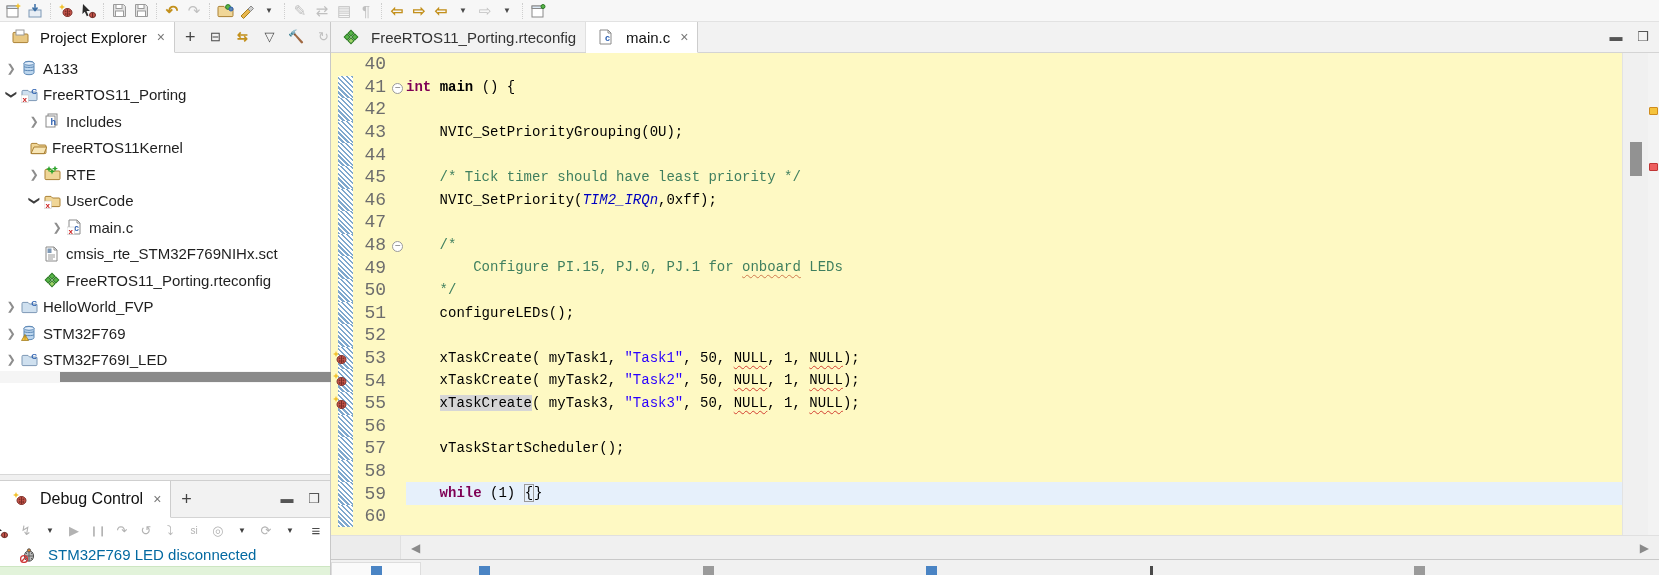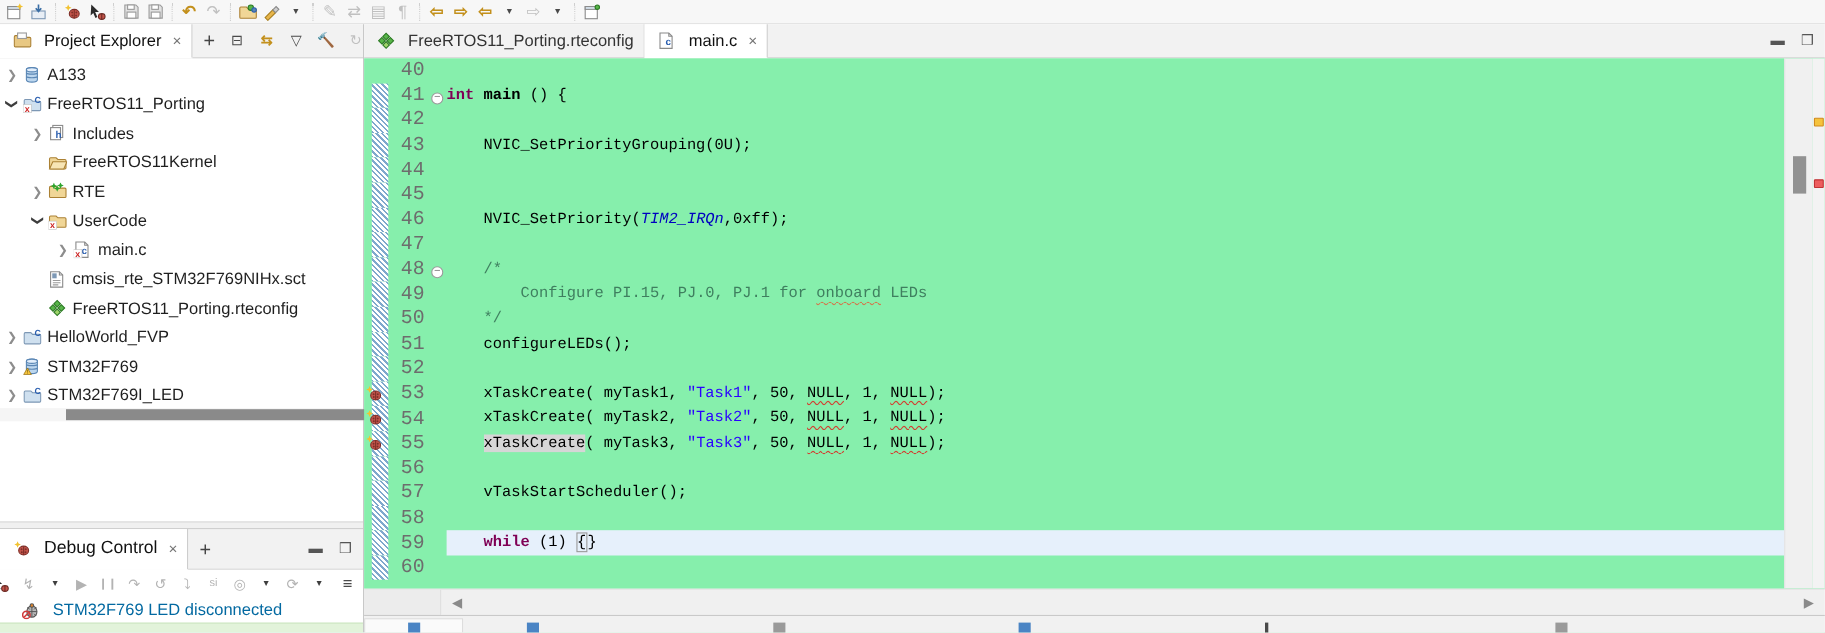--- a/index.html
+++ b/index.html
@@ -56,21 +56,21 @@
     gap:8px; padding-right:4px; background:#ffffff; }
   .dc-ic { height:18px; min-width:16px; display:flex; align-items:center; justify-content:center;
     color:#b3b3b3; font-size:13px; }
   .dc-ic.dark { color:#3e3e3e; }
   #dc-item { height:23px; display:flex; align-items:center; gap:6px; padding-left:17px;
     font-size:15px; color:#0369a1; }
   #green-strip { height:9px; background:#e2f3da; border-top:1px solid #cde6c2; margin-top:auto; }
 
   
   #ed-tabbar { height:31px; }
-  #ed-main { flex:1; position:relative; overflow:hidden; background:#86efac; }
+  #ed-main { flex:1; position:relative; overflow:hidden; background:#fef9c3; }
   #code-scroll { position:absolute; left:0; top:0; right:26px; bottom:0; overflow:hidden; }
   .crow { display:flex; height:22.6px; align-items:center; font-family:"Liberation Mono", monospace; }
   .crow.current .fold, .crow.current .codeline { background:#e6f0fb; }
   .ann { width:15px; align-self:stretch; position:relative; flex:none; margin-left:7px; }
   .ann.hatch { background:repeating-linear-gradient(45deg,#7fa8cd 0 1.5px,#ffffff 1.5px 3.5px); }
   .bpicon { position:absolute; left:-6px; top:3px; width:16px; height:16px; }
   .num { width:36px; flex:none; text-align:right; padding-right:3px; font-size:18px; color:#6d6d6d; }
   .fold { width:17px; flex:none; text-align:center; }
   .foldmark { display:inline-block; width:11px; height:11px; border:1px solid #9a9a9a; border-radius:50%;
     color:#777; font-size:10px; line-height:9px; background:#fff; }
@@ -251,21 +251,21 @@
           <span class="chev">❯</span>
           <span class="ticon">
             <svg width="16" height="16" viewBox="0 0 16 16">
               <rect x="4" y="1" width="9" height="11" fill="#fff" stroke="#8a8a8a"></rect>
               <rect x="2" y="3" width="9" height="11" fill="#fff" stroke="#8a8a8a"></rect>
               <text x="6.5" y="12" font-size="9" font-weight="bold" fill="#2b5fb0">h</text>
             </svg>
           </span>
           <span>Includes</span>
         </div>
-        <div class="trow" style="padding-left: 27px;">
+        <div class="trow" style="padding-left: 13px;">
           <span class="chev"></span>
           <span class="ticon">
             <svg width="17" height="16" viewBox="0 0 17 16">
               <path d="M1 4.6 L1 12.6 Q1 13.6 2 13.6 L15 13.6 Q16 13.6 16 12.6 L16 6 Q16 5 15 5 L8.6 5 L7 3.4 L2 3.4 Q1 3.4 1 4.6 Z" fill="#f0d697" stroke="#ab8134"></path>
               <path d="M1 13.6 L4 7 H16.8 L14 13.6 Z" fill="#f7e5b5" stroke="#ab8134"></path>
             </svg>
           </span>
           <span>FreeRTOS11Kernel</span>
         </div>
         <div class="trow" style="padding-left: 27px;">
@@ -493,21 +493,21 @@
           <div class="crow">
             <div class="ann hatch"></div>
             <div class="num">44</div>
             <div class="fold"></div>
             <div class="codeline"></div>
           </div>
           <div class="crow">
             <div class="ann hatch"></div>
             <div class="num">45</div>
             <div class="fold"></div>
-            <div class="codeline"><span>    </span></div>
+            <div class="codeline"><span>    </span><span class="s-cm">/* Tick timer should have least priority */</span></div>
           </div>
           <div class="crow">
             <div class="ann hatch"></div>
             <div class="num">46</div>
             <div class="fold"></div>
             <div class="codeline"><span>    NVIC_SetPriority(</span><span class="s-en">TIM2_IRQn</span><span>,0xff);</span></div>
           </div>
           <div class="crow">
             <div class="ann hatch"></div>
             <div class="num">47</div>

